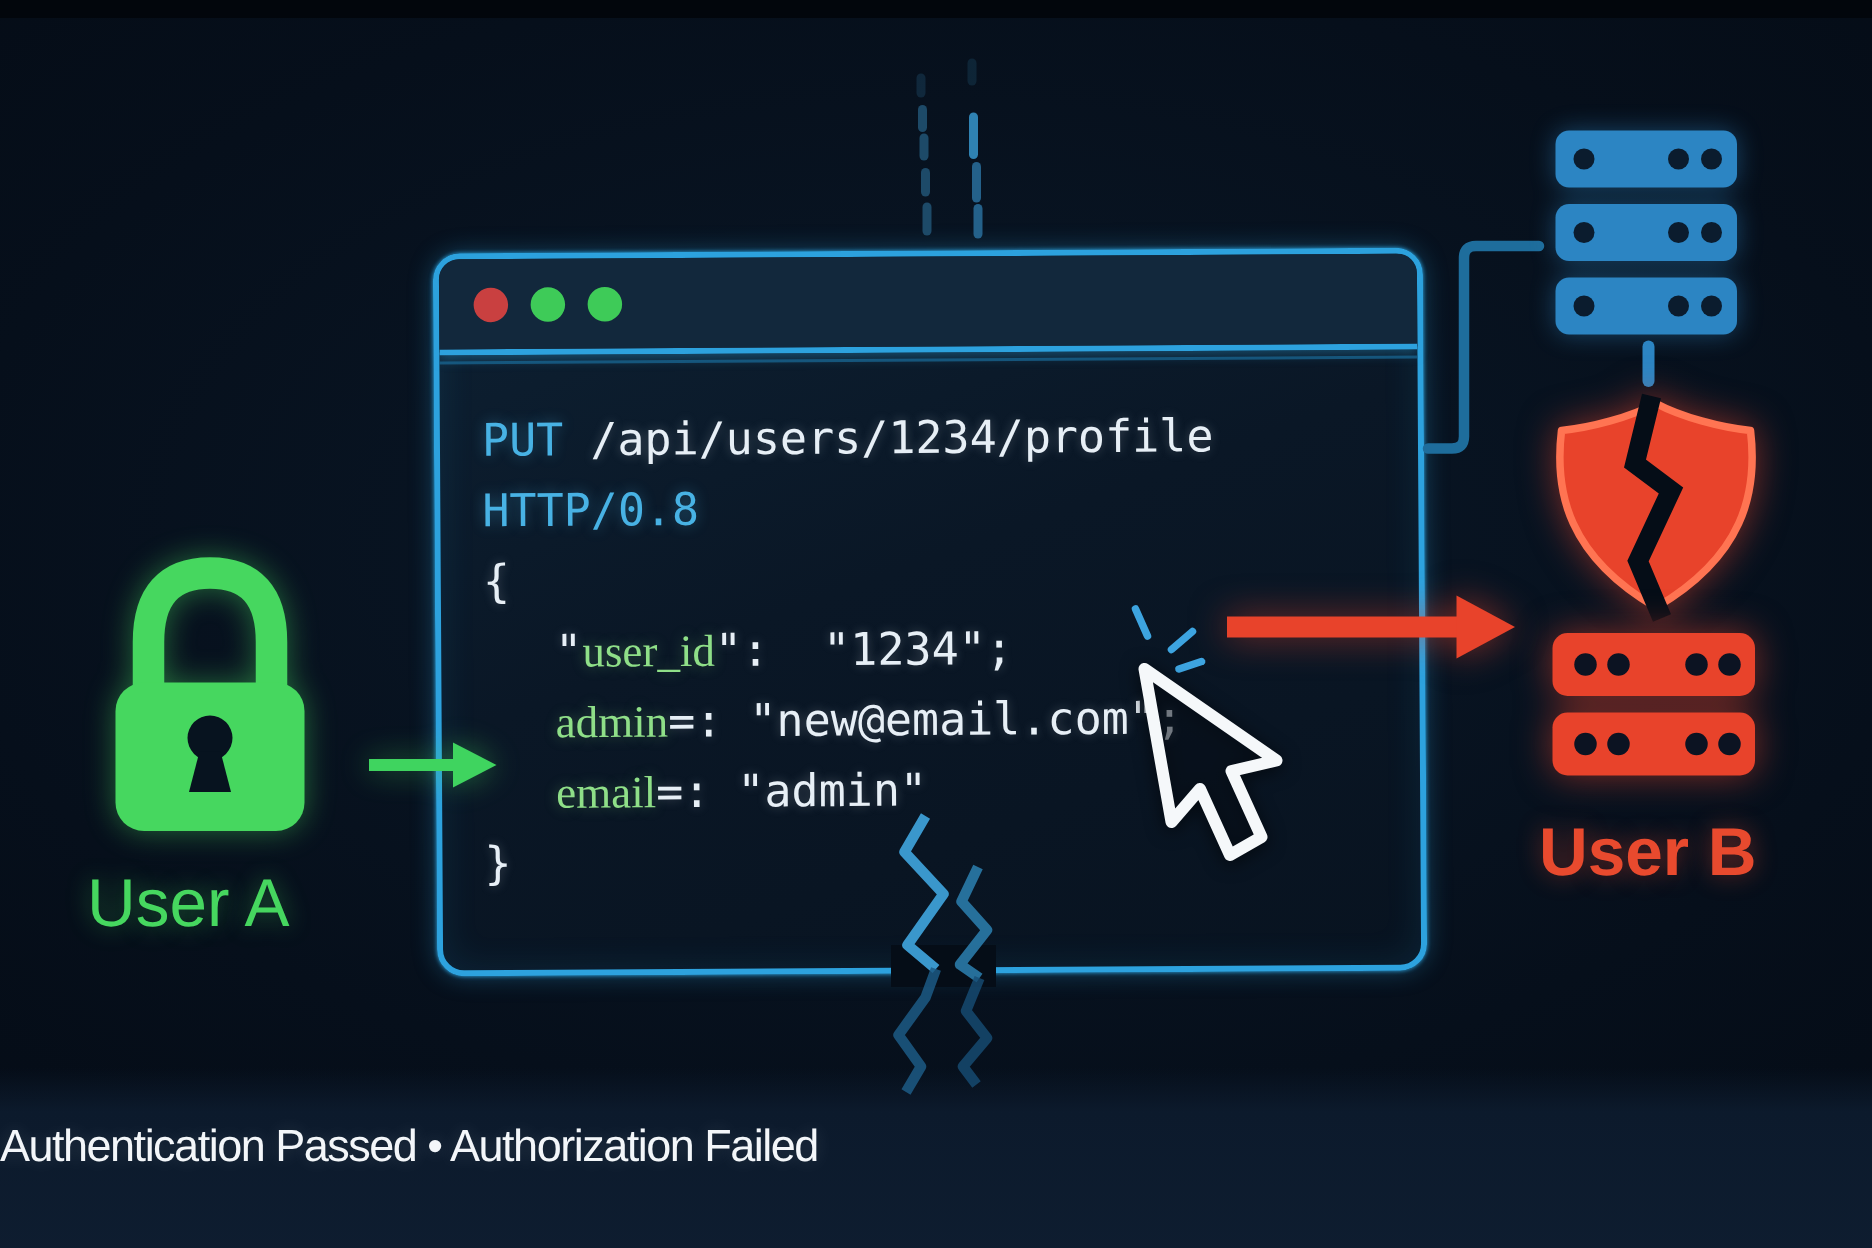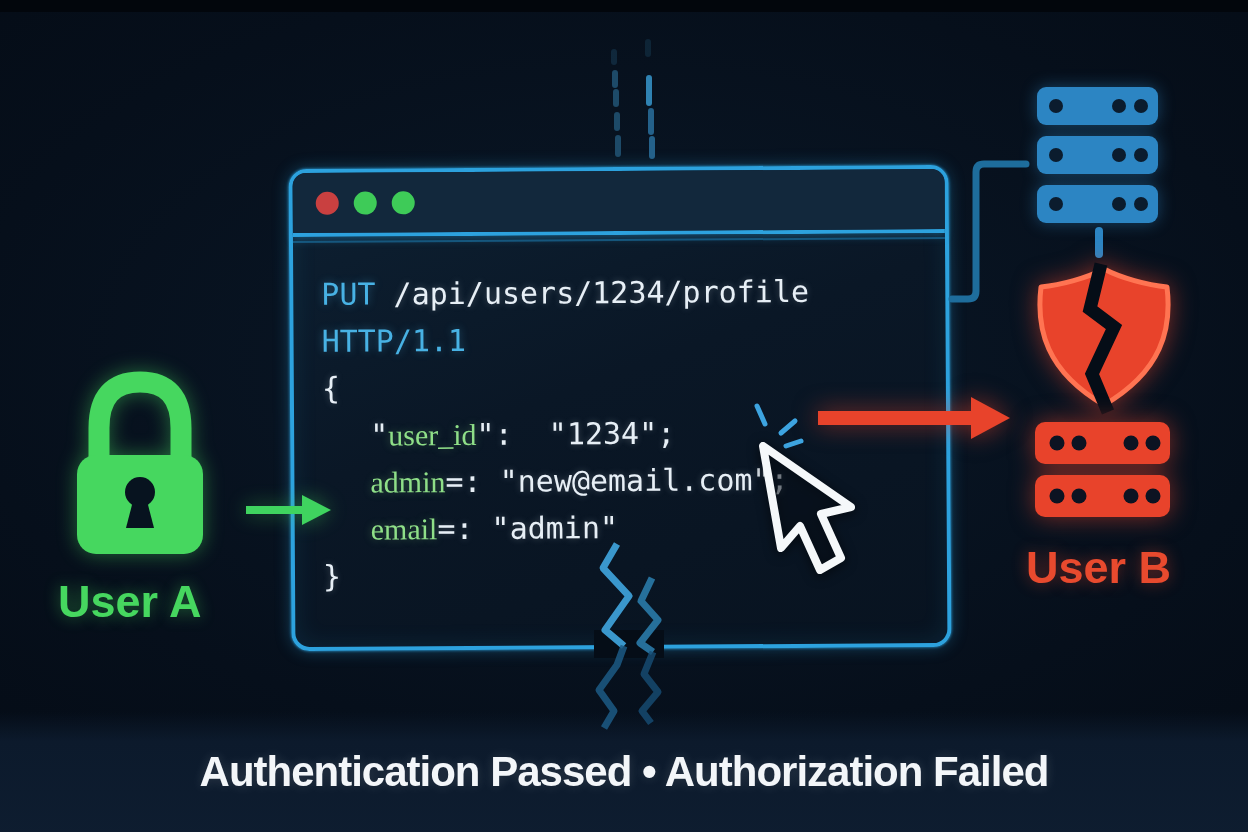--- a/index.html
+++ b/index.html
@@ -37,36 +37,36 @@
     font-size:30px;line-height:47px;
   }
   .ln{white-space:pre;}
   .ind{padding-left:48px;}
   .c-cyan{color:#48b2e4;text-shadow:0 0 9px rgba(72,178,228,.40);}
   .c-grn{color:#8fdf88;text-shadow:0 0 9px rgba(143,223,136,.35);font-family:Liberation Serif, serif;}
   .c-wht{color:#e7eff6;text-shadow:0 0 7px rgba(231,239,246,.25);}
   
   .lblA{
     position:absolute;left:58px;top:564px;width:200px;
-    font-size:45px;font-weight:bold;color:#46d75f;
+    font-size:45px;font-weight:normal;color:#46d75f;
     text-shadow:0 0 16px rgba(70,215,95,.45);
   }
   .lblB{
     position:absolute;left:1026px;top:530px;width:200px;
     font-size:45px;font-weight:bold;color:#e84a2e;
     text-shadow:0 0 16px rgba(232,74,46,.45);
   }
   
   .band{
     position:absolute;left:0;top:700px;width:1248px;height:132px;
     background:linear-gradient(180deg, rgba(12,26,44,0) 0%, #0c1a2c 22%, #0e1d30 100%);
   }
   .caption{
-    position:absolute;left:0;top:736px;width:1248px;text-align:center;
-    font-size:42px;font-weight:bold;letter-spacing:-1px;color:#f3f6f9;
+    position:absolute;left:0;top:736px;width:1248px;
+    font-size:30px;font-weight:normal;letter-spacing:-1px;color:#f3f6f9;
     text-shadow:0 0 12px rgba(255,255,255,.15);
   }
   
   .art{position:absolute;left:0;top:0;width:1248px;height:832px;pointer-events:none;}
   .glow-green{filter:drop-shadow(0 0 10px rgba(70,215,95,.45));}
   .glow-red{filter:drop-shadow(0 0 12px rgba(232,67,43,.55));}
   .glow-blue{filter:drop-shadow(0 0 8px rgba(44,133,195,.45));}
   .glow-white{filter:drop-shadow(0 2px 6px rgba(0,0,0,.6));}
 </style>
 </head>
@@ -77,21 +77,21 @@
   <div class="band"></div>
 
   <div class="win">
     <div class="titlebar">
       <div class="dot red"></div>
       <div class="dot green"></div>
       <div class="dot green"></div>
     </div>
     <div class="code">
       <div class="ln"><span class="c-cyan">PUT</span><span class="c-wht"> /api/users/1234/profile</span></div>
-      <div class="ln"><span class="c-cyan">HTTP/1.1</span></div>
+      <div class="ln"><span class="c-cyan">HTTP/0.8</span></div>
       <div class="ln"><span class="c-wht">{</span></div>
       <div class="ln ind"><span class="c-wht">"</span><span class="c-grn">user_id</span><span class="c-wht">":  "1234";</span></div>
       <div class="ln ind"><span class="c-grn">admin</span><span class="c-wht">=: "new@email.com";</span></div>
       <div class="ln ind"><span class="c-grn">email</span><span class="c-wht">=: "admin"</span></div>
       <div class="ln"><span class="c-wht">}</span></div>
     </div>
   </div>
 
   <svg class="art" viewBox="0 0 1248 832">
 

